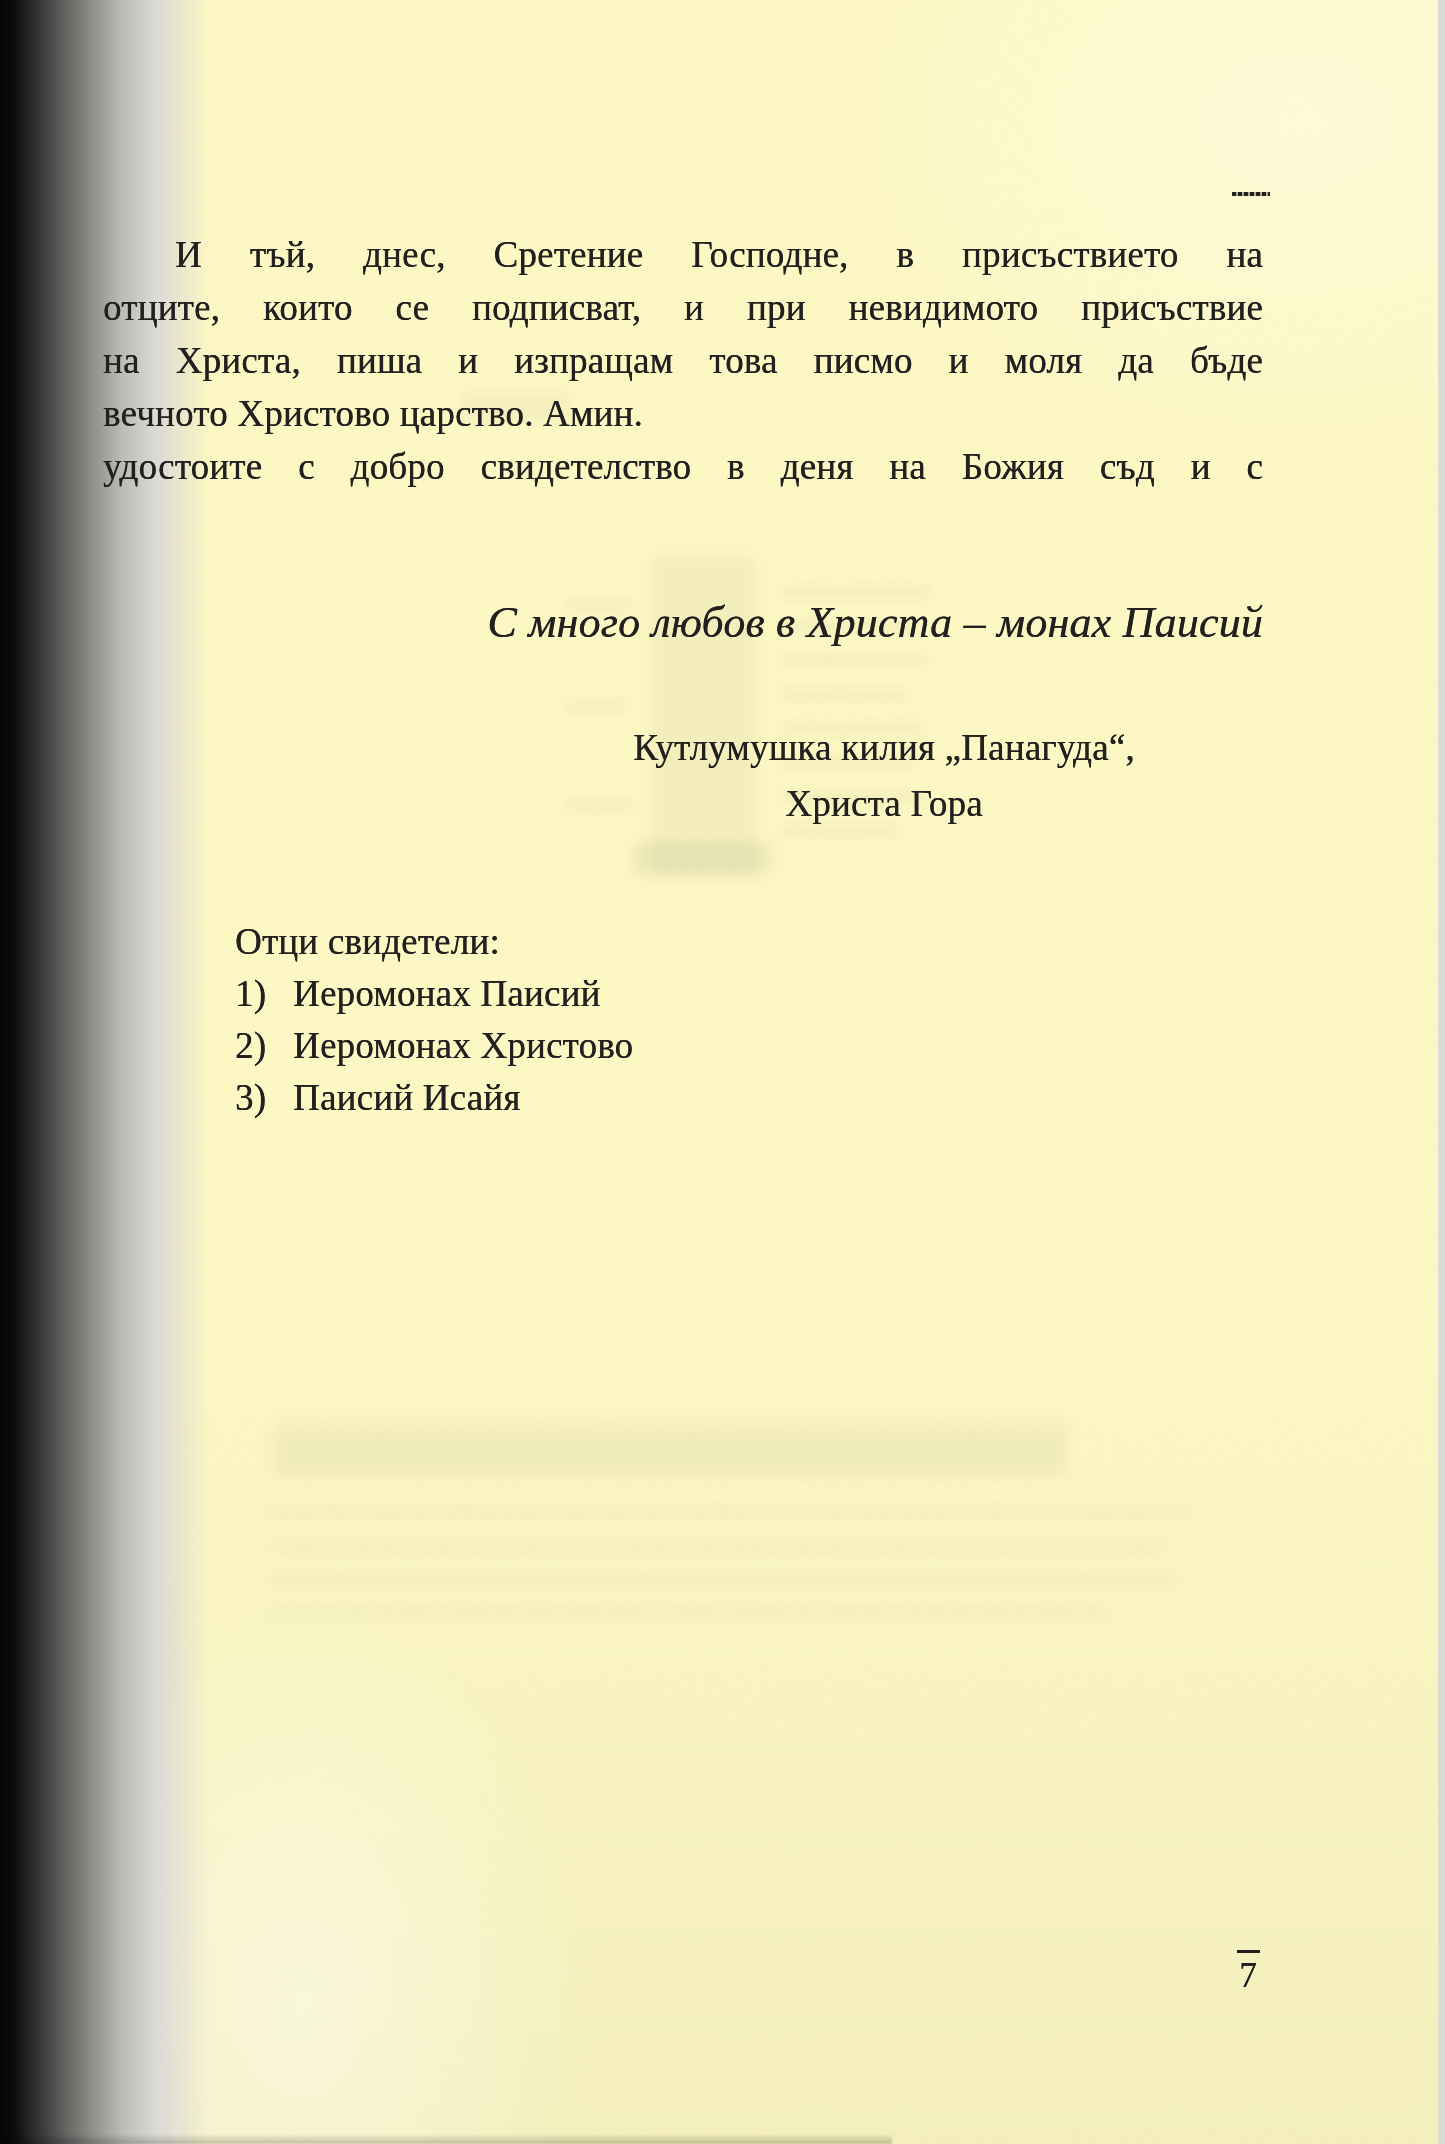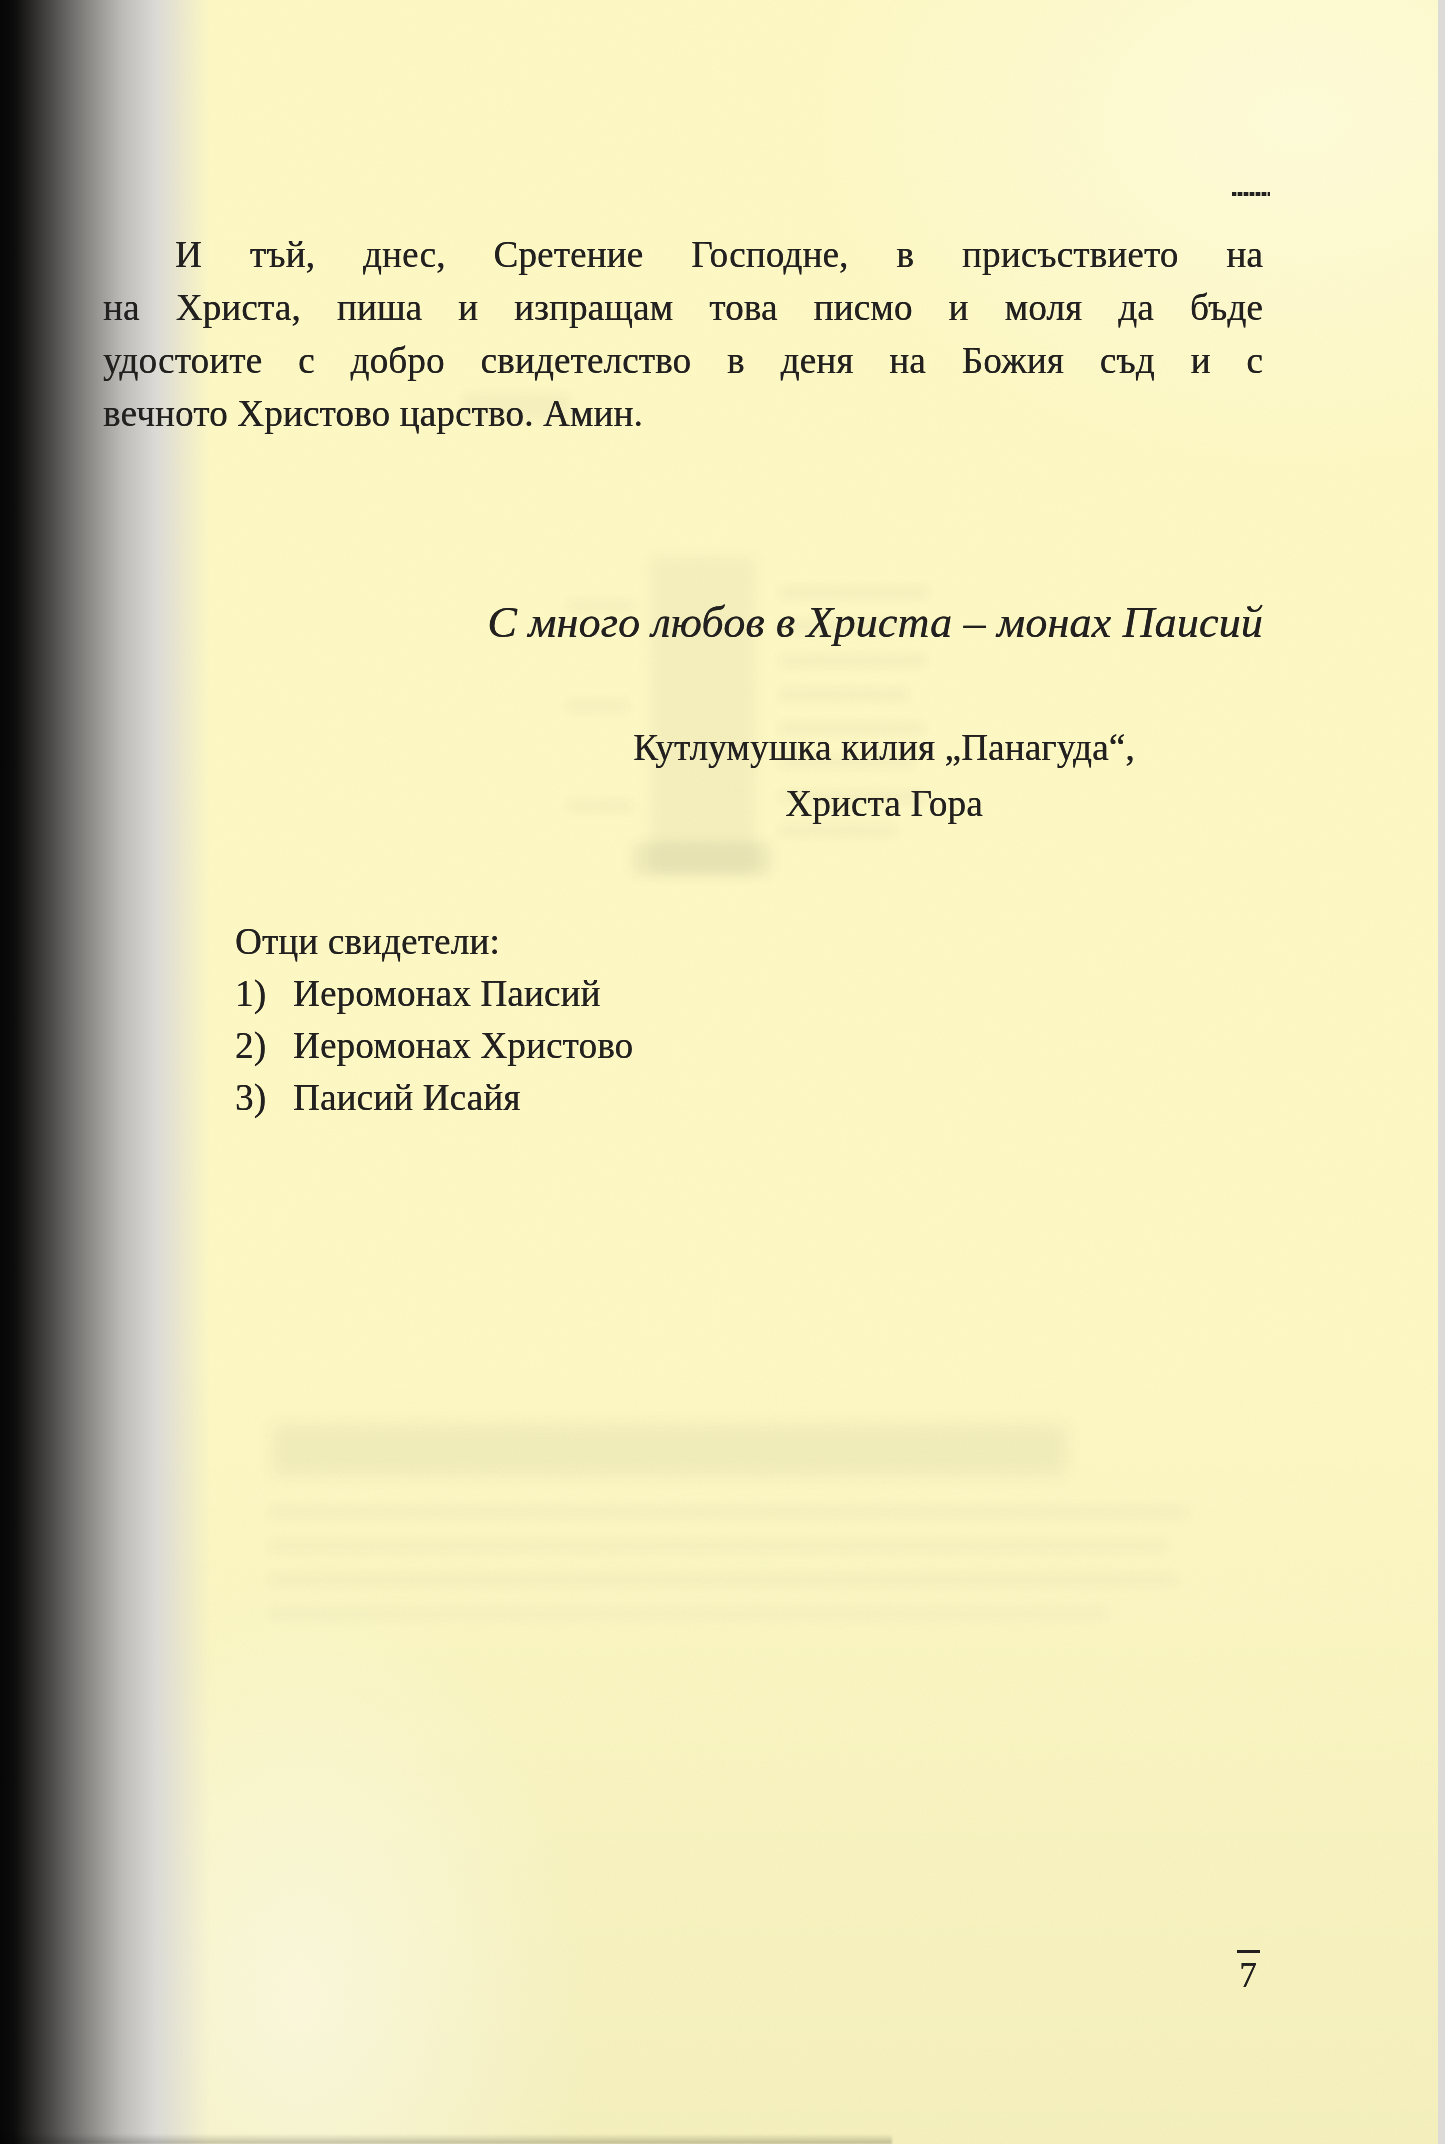--- a/index.html
+++ b/index.html
@@ -125,23 +125,24 @@
   <div class="ghost" style="left:272px;top:1424px;width:795px;height:52px;background:rgba(40,40,40,0.05);filter:blur(8px);"></div>
   <div class="ghost soft" style="left:268px;top:1506px;width:920px;height:12px;filter:blur(5px);background:rgba(40,40,40,0.03);"></div>
   <div class="ghost soft" style="left:268px;top:1540px;width:900px;height:12px;filter:blur(5px);background:rgba(40,40,40,0.028);"></div>
   <div class="ghost soft" style="left:268px;top:1574px;width:910px;height:12px;filter:blur(5px);background:rgba(40,40,40,0.028);"></div>
   <div class="ghost soft" style="left:268px;top:1608px;width:840px;height:12px;filter:blur(5px);background:rgba(40,40,40,0.025);"></div>
 
   <div class="top-dash"></div>
 
   <div class="letter-body">
     <div class="letter-line indent">И тъй, днес, Сретение Господне, в присъствието на</div>
+    <div class="letter-line">отците, които се подписват, и при невидимото присъствие</div>
     <div class="letter-line">на Христа, пиша и изпращам това писмо и моля да бъде</div>
+    <div class="letter-line last">вечното Христово царство. Амин.</div>
     <div class="letter-line">удостоите с добро свидетелство в деня на Божия съд и с</div>
-    <div class="letter-line last">вечното Христово царство. Амин.</div>
   </div>
 
   <div class="signature">С много любов в Христа – монах Паисий</div>
 
   <div class="address">
     <div>Кутлумушка килия „Панагуда“,</div>
     <div>Христа Гора</div>
   </div>
 
   <div class="witnesses">

